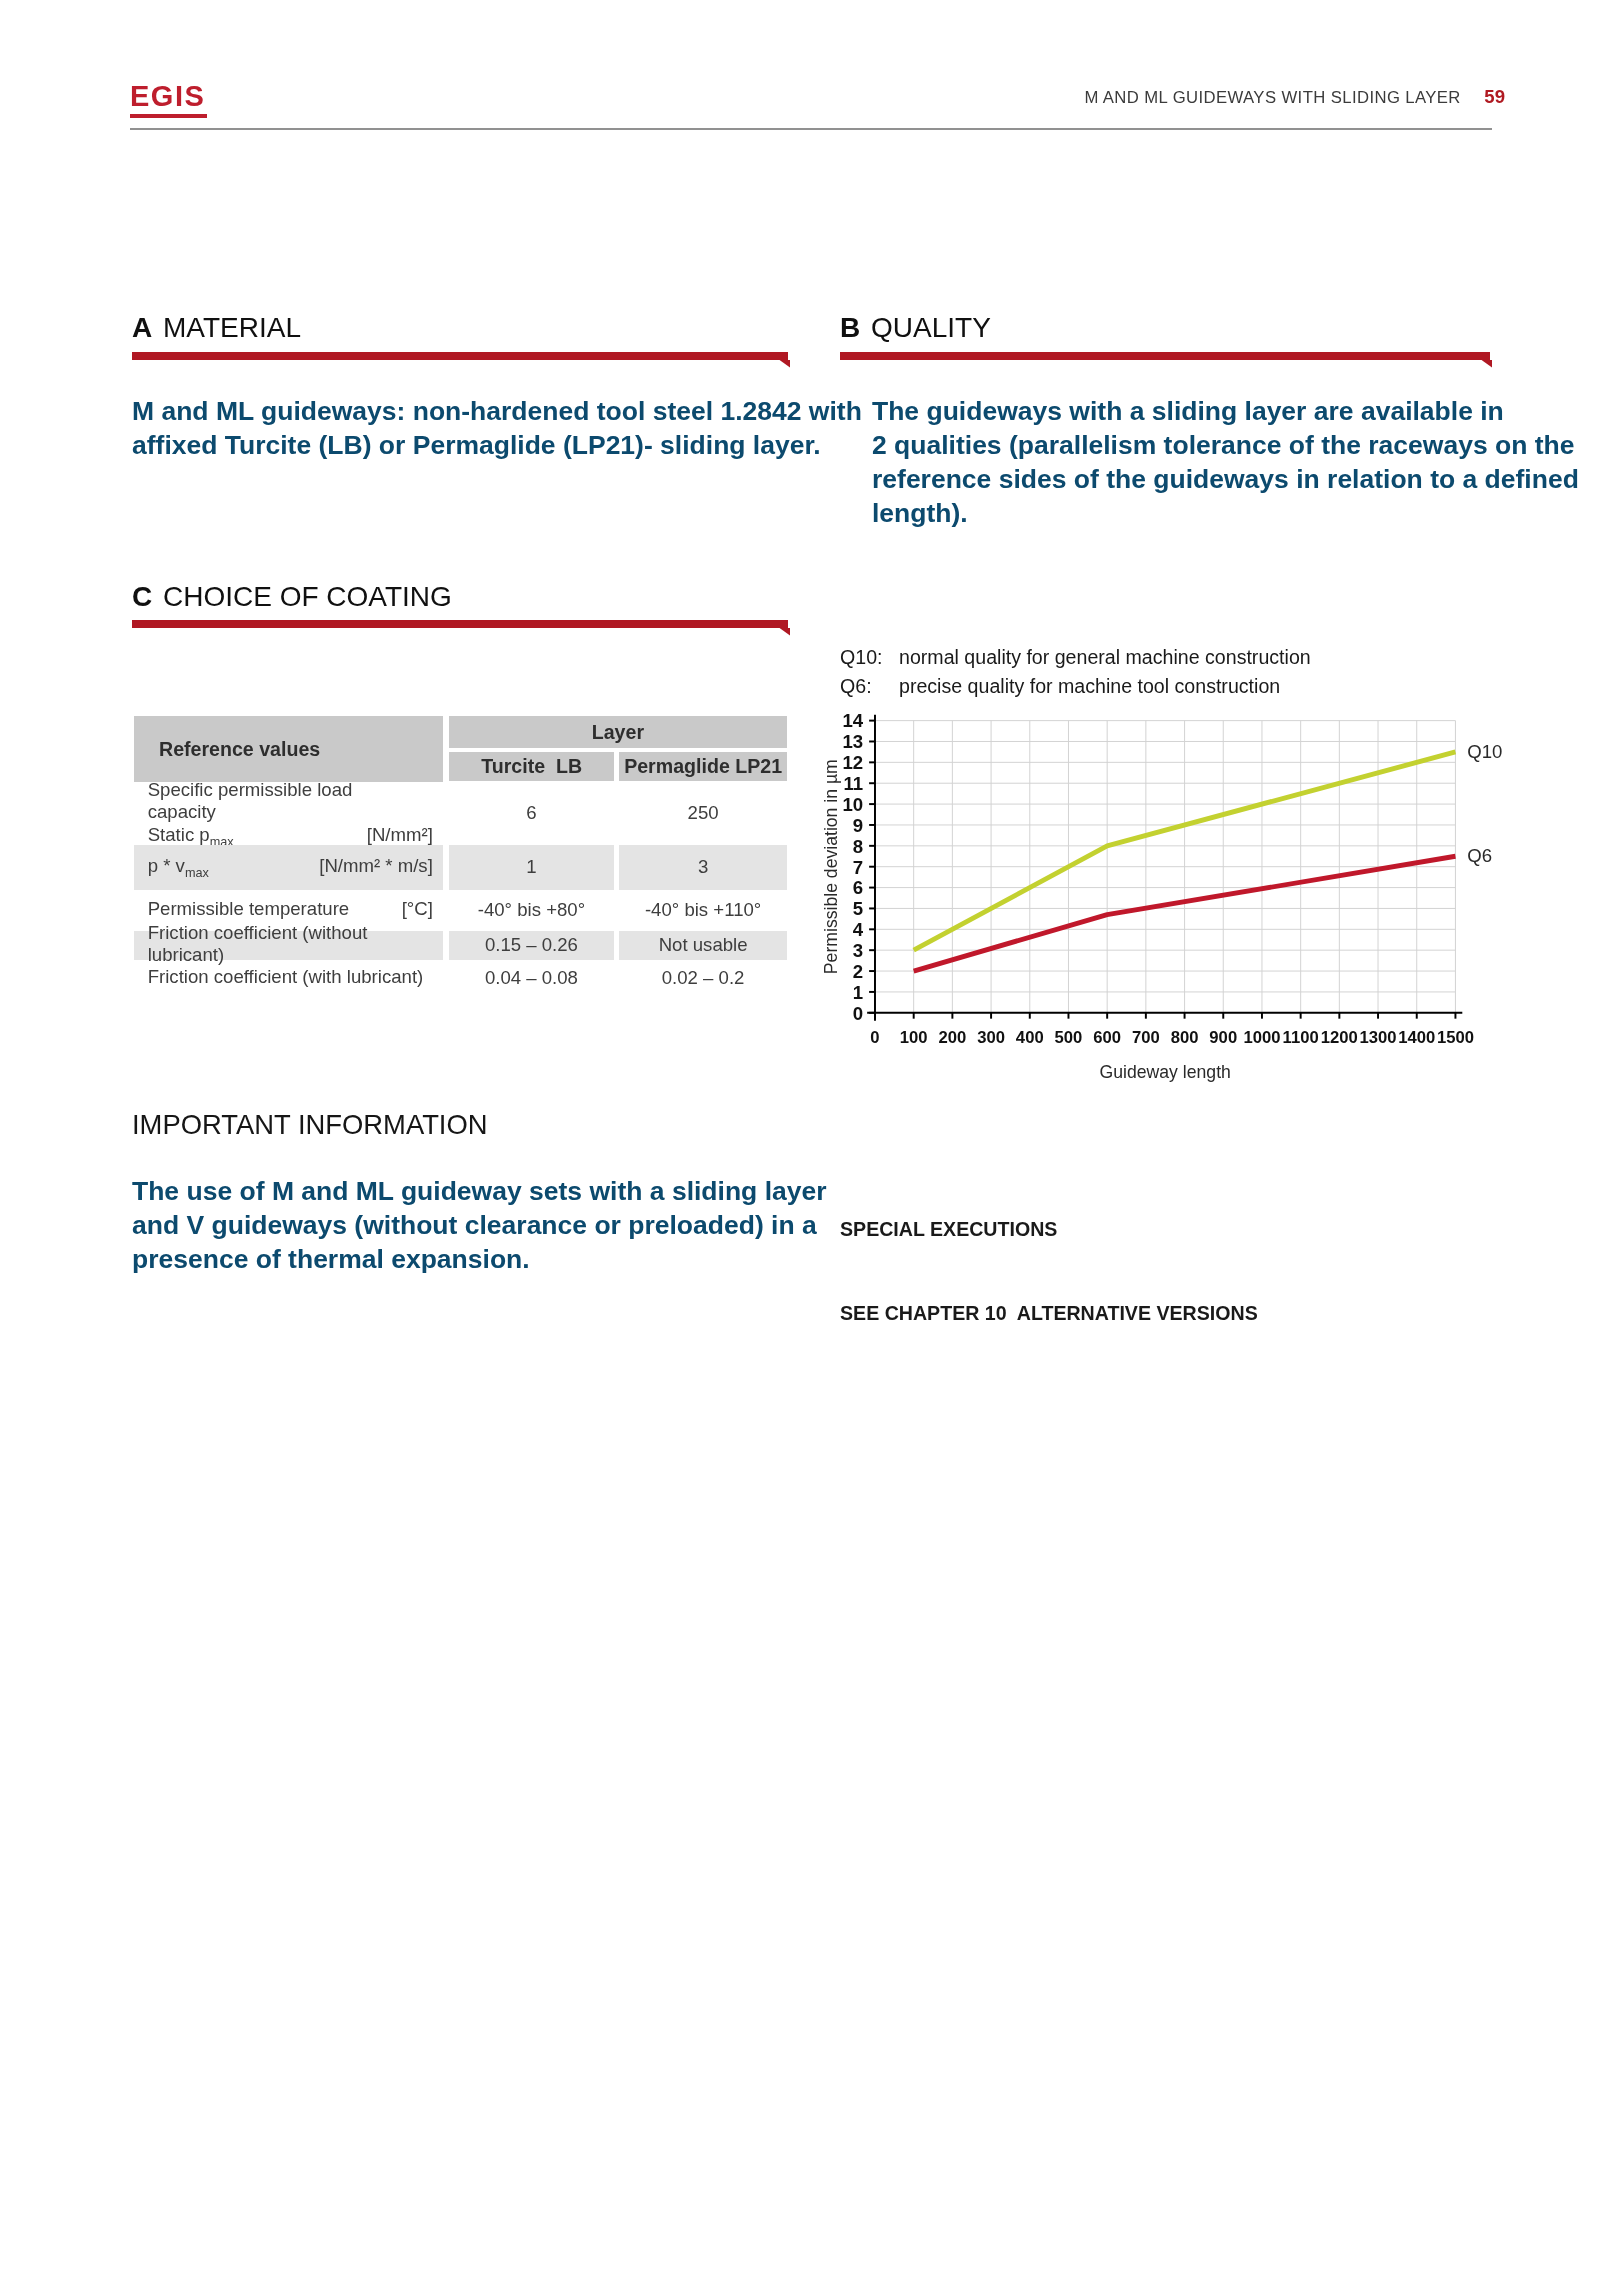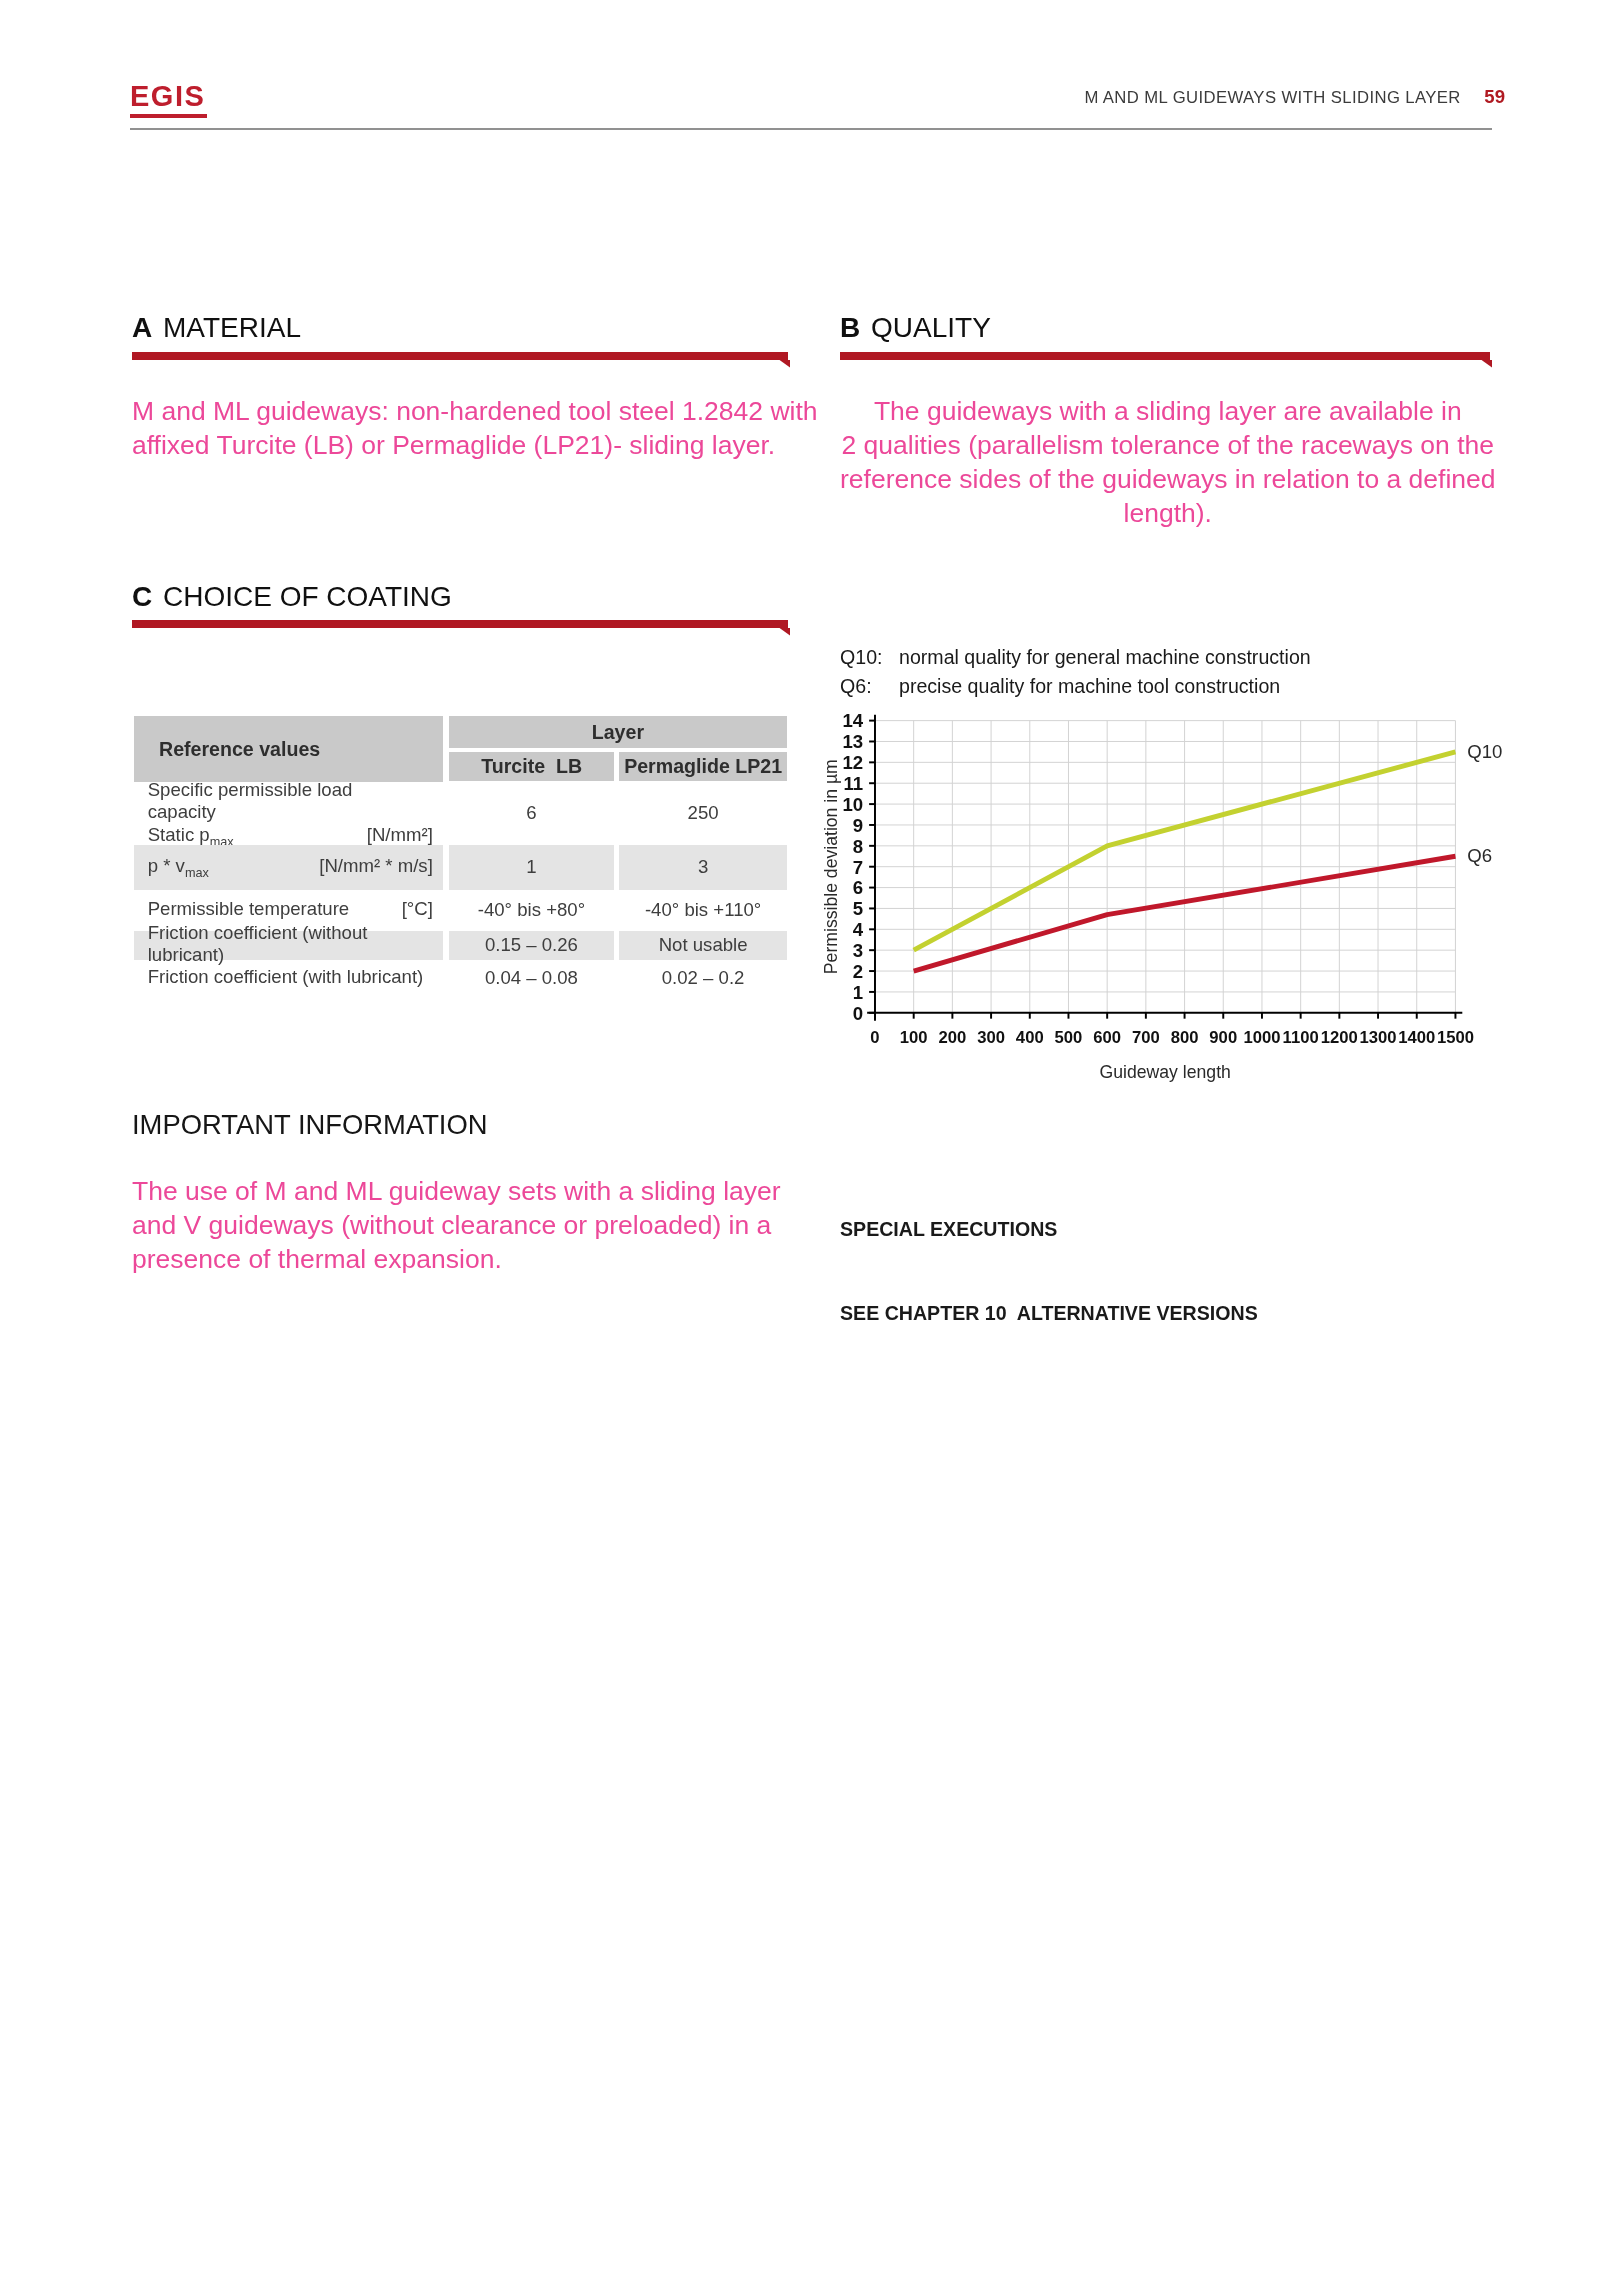--- a/index.html
+++ b/index.html
@@ -15,21 +15,21 @@
   .page-number{font-size:18.6px;font-weight:bold;color:#b01a22;}
   .header-rule{left:130px;top:128px;width:1362px;height:2px;background:#919191;}
 
   
   .sec-heading{font-size:28px;color:#101010;white-space:nowrap;}
   .sec-heading .letter{font-weight:bold;margin-right:10.8px;}
   .redbar{height:7.8px;background:#b01823;}
   .redbar::after{content:"";position:absolute;right:-2px;top:7.8px;width:10.8px;height:7.8px;background:#b01823;
                  clip-path:polygon(100% 0,0 0,100% 100%);}
 
-  .para{font-size:26.5px;line-height:34px;color:#ec4899;}
+  .para{font-size:26.5px;line-height:34px;color:#0c4a6e;font-weight:bold;}
   .para div{white-space:nowrap;}
 
   .imp-heading{font-size:27.4px;color:#161616;white-space:nowrap;}
 
   
   .qlegend{font-size:19.6px;color:#1a1a1a;}
   .qlegend .qrow{display:flex;line-height:29px;}
   .qlegend .qlabel{width:59px;}
 
   
@@ -84,21 +84,21 @@
   <div class="abs redbar" style="left: 132px; top: 352px; width: 656px; background: rgb(176, 24, 35);"></div>
   <div class="abs para" style="left:132px;top:394px;">
     <div>M and ML guideways: non-hardened tool steel 1.2842 with</div>
     <div>affixed Turcite (LB) or Permaglide (LP21)- sliding layer.</div>
   </div>
 
   <div class="abs sec-heading" style="left:840px;top:312px;">
     <span class="letter">B</span><span>QUALITY</span>
   </div>
   <div class="abs redbar" style="left: 840px; top: 352px; width: 650px; background: rgb(176, 24, 35);"></div>
-  <div class="abs para" style="left:840px;top:394px;text-align:center;">
+  <div class="abs para" style="left:872px;top:394px;">
     <div>The guideways with a sliding layer are available in</div>
     <div>2 qualities (parallelism tolerance of the raceways on the</div>
     <div>reference sides of the guideways in relation to a defined</div>
     <div>length).</div>
   </div>
 
   <div class="abs sec-heading" style="left:132px;top:581px;">
     <span class="letter">C</span><span>CHOICE OF COATING</span>
   </div>
   <div class="abs redbar" style="left: 132px; top: 620px; width: 656px; background: rgb(176, 24, 35);"></div>

